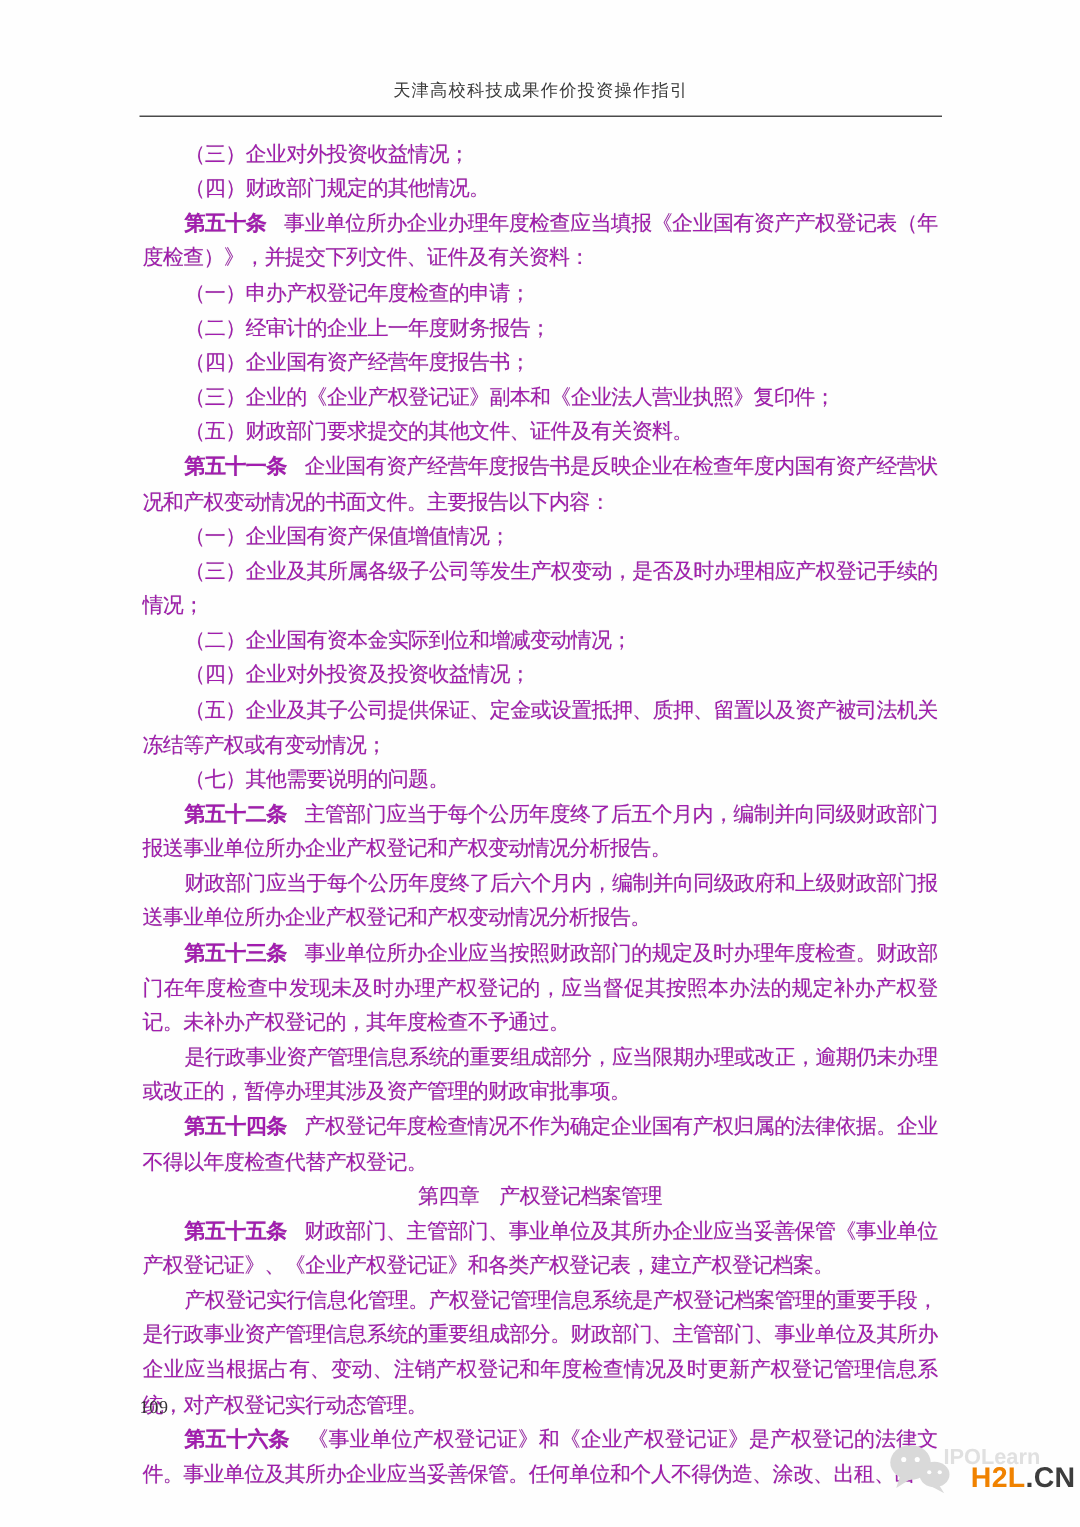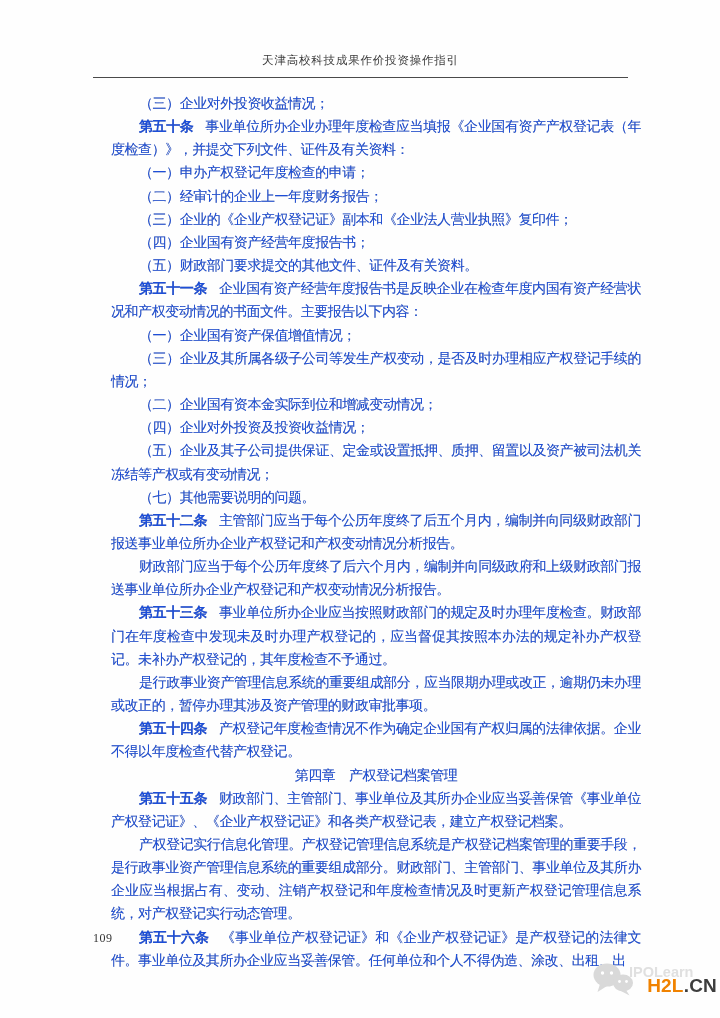--- a/index.html
+++ b/index.html
@@ -22,23 +22,22 @@
   }
   .header-rule {
     position: absolute; top: 77px; left: 93px; width: 535px;
     border: 0; border-top: 1.6px solid #4a4a4a;
     margin: 0;
   }
   .content {
     position: absolute; top: 92px; left: 95px; width: 530px;
     font-size: 14px; line-height: 23.15px;
     letter-spacing: -0.45px;
-    color: #1d4ed8;
+    color: #a21caf;
     text-shadow: 0 0 0.5px rgba(70,70,70,0.45);
-    margin-left: 16px;
   }
   .para {
     margin: 0;
     text-indent: 2em;
     text-align: justify;
   }
   .para.chapter {
     text-indent: 0;
     text-align: center;
   }
@@ -78,25 +77,26 @@
 <body>
 
 <div class="page">
 
   <div class="running-header">天津高校科技成果作价投资操作指引</div>
 
   <hr class="header-rule">
 
   <div class="content">
       <p class="para item">（三）企业对外投资收益情况；</p>
+      <p class="para item">（四）财政部门规定的其他情况。</p>
       <p class="para article"><span class="term">第五十条</span>事业单位所办企业办理年度检查应当填报《企业国有资产产权登记表（年度检查）》，并提交下列文件、证件及有关资料：</p>
       <p class="para item">（一）申办产权登记年度检查的申请；</p>
       <p class="para item">（二）经审计的企业上一年度财务报告；</p>
+      <p class="para item">（四）企业国有资产经营年度报告书；</p>
       <p class="para item">（三）企业的《企业产权登记证》副本和《企业法人营业执照》复印件；</p>
-      <p class="para item">（四）企业国有资产经营年度报告书；</p>
       <p class="para item">（五）财政部门要求提交的其他文件、证件及有关资料。</p>
       <p class="para article"><span class="term">第五十一条</span>企业国有资产经营年度报告书是反映企业在检查年度内国有资产经营状况和产权变动情况的书面文件。主要报告以下内容：</p>
       <p class="para item">（一）企业国有资产保值增值情况；</p>
       <p class="para item">（三）企业及其所属各级子公司等发生产权变动，是否及时办理相应产权登记手续的情况；</p>
       <p class="para item">（二）企业国有资本金实际到位和增减变动情况；</p>
       <p class="para item">（四）企业对外投资及投资收益情况；</p>
       <p class="para item">（五）企业及其子公司提供保证、定金或设置抵押、质押、留置以及资产被司法机关冻结等产权或有变动情况；</p>
       <p class="para item">（七）其他需要说明的问题。</p>
       <p class="para article"><span class="term">第五十二条</span>主管部门应当于每个公历年度终了后五个月内，编制并向同级财政部门报送事业单位所办企业产权登记和产权变动情况分析报告。</p>
       <p class="para para">财政部门应当于每个公历年度终了后六个月内，编制并向同级政府和上级财政部门报送事业单位所办企业产权登记和产权变动情况分析报告。</p>

